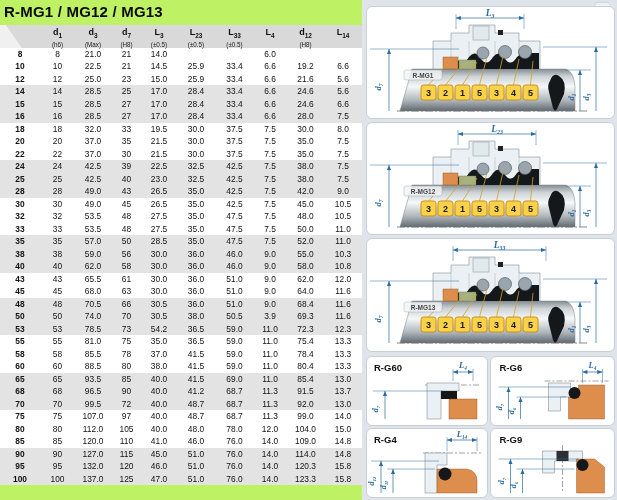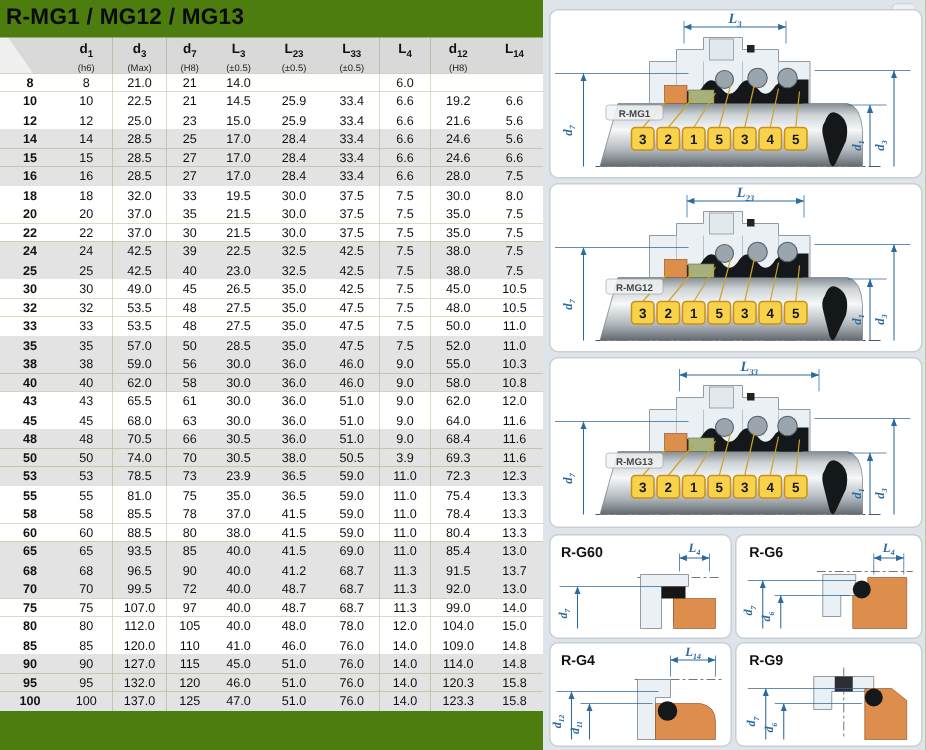--- a/index.html
+++ b/index.html
@@ -1,16 +1,16 @@
 <!DOCTYPE html>
 <html><head>
 <meta charset="utf-8">
 <style>
   html,body{margin:0;padding:0;background:#fff;}
-  .page{position:relative;width:617px;height:500px;overflow:hidden;background:#4d7c0f;
+  .page{position:relative;width:617px;height:500px;overflow:hidden;background:#bef264;
         font-family:"Liberation Sans",sans-serif;}
   .title{position:absolute;left:4px;top:3px;font-size:15px;font-weight:bold;color:#0a0a0a;
          letter-spacing:.2px;}
   table.dim{position:absolute;left:0;top:25px;width:362px;border-collapse:collapse;
             table-layout:fixed;}
   table.dim th{background:#d9d9d9;height:22px;padding:0;vertical-align:top;text-align:center;}
   table.dim th:first-child{background:linear-gradient(55deg,#f0f0f0 38%,#d9d9d9 40%);}
   .hmain{font-size:9px;font-weight:bold;color:#111;line-height:10px;margin-top:2px;}
   .hmain sub{font-size:6.5px;}
   .hnote{font-size:6.3px;font-weight:normal;color:#222;line-height:7px;}
@@ -215,20 +215,32 @@
           <td>25</td>
           <td>42.5</td>
           <td>40</td>
           <td>23.0</td>
           <td>32.5</td>
           <td>42.5</td>
           <td>7.5</td>
           <td>38.0</td>
           <td>7.5</td>
         </tr>
+        <tr class="g">
+          <td class="rl">28</td>
+          <td>28</td>
+          <td>49.0</td>
+          <td>43</td>
+          <td>26.5</td>
+          <td>35.0</td>
+          <td>42.5</td>
+          <td>7.5</td>
+          <td>42.0</td>
+          <td>9.0</td>
+        </tr>
         <tr class="w">
           <td class="rl">30</td>
           <td>30</td>
           <td>49.0</td>
           <td>45</td>
           <td>26.5</td>
           <td>35.0</td>
           <td>42.5</td>
           <td>7.5</td>
           <td>45.0</td>
@@ -340,21 +352,21 @@
           <td>50.5</td>
           <td>3.9</td>
           <td>69.3</td>
           <td>11.6</td>
         </tr>
         <tr class="g">
           <td class="rl">53</td>
           <td>53</td>
           <td>78.5</td>
           <td>73</td>
-          <td>23.9</td>
+          <td>54.2</td>
           <td>36.5</td>
           <td>59.0</td>
           <td>11.0</td>
           <td>72.3</td>
           <td>12.3</td>
         </tr>
         <tr class="w">
           <td class="rl">55</td>
           <td>55</td>
           <td>81.0</td>

